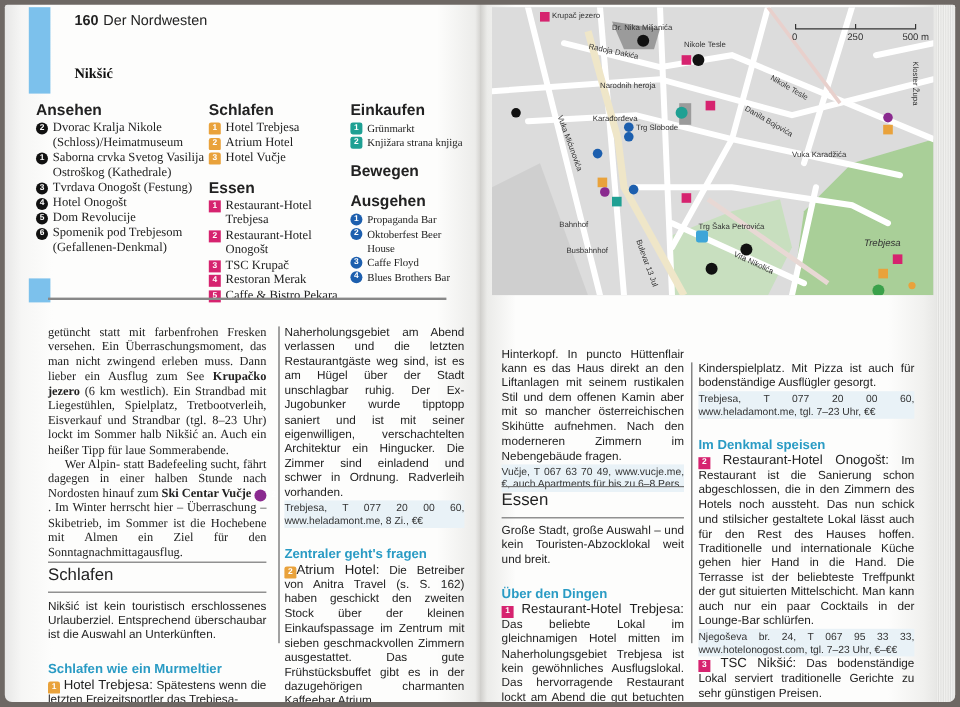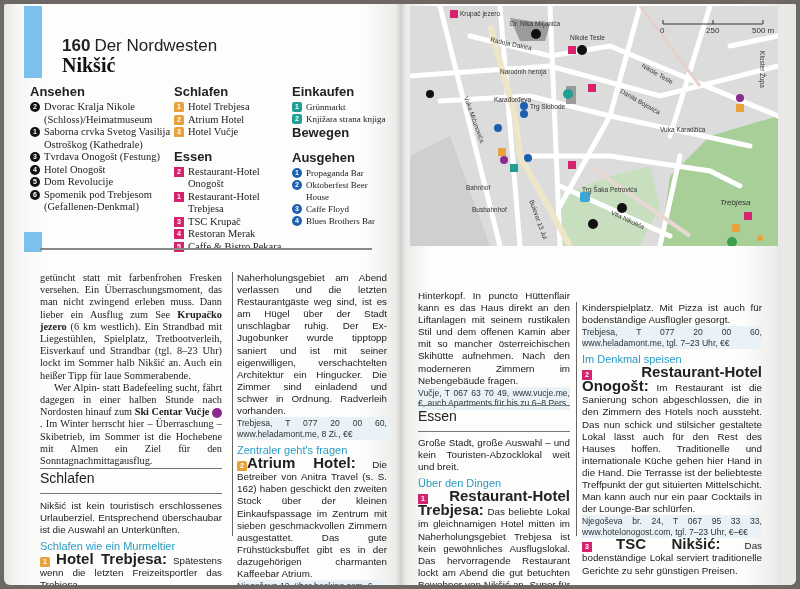--- a/index.html
+++ b/index.html
@@ -4,46 +4,46 @@
 <style>
 *{box-sizing:border-box;margin:0;padding:0}
 body{width:800px;height:589px;background:#6e6864;overflow:hidden;position:relative;font-family:"Liberation Sans",sans-serif}
 .book{position:absolute;left:4px;top:4px;width:792px;height:581px}
 .page{position:absolute;top:0;height:100%;background:#fbfbfa;overflow:hidden}
 .page.left{left:0;width:396px;border-radius:2px 0 0 6px;background:linear-gradient(90deg,#e7e7e6 0,#f6f6f5 14px,#fdfdfc 40px,#fdfdfc 360px,#ececea 392px,#d6d5d2 396px)}
 .page.right{left:396px;width:396px;border-radius:0 2px 6px 0;background:linear-gradient(90deg,#cfcecb 0,#ebebe9 6px,#fdfdfc 30px,#fdfdfc 340px,#f0f0ee 370px,#e4e4e2 384px,#dadad8 396px)}
 .edge{position:absolute;right:0;top:0;width:16px;height:100%;background:repeating-linear-gradient(90deg,#dcdcda 0,#f2f2f0 1px,#e3e3e1 2px)}
 .tab{position:absolute;left:20px;top:2px;width:18px;height:72px;background:#7cc1ec}
 .tab2{position:absolute;left:20px;top:228px;width:18px;height:20px;background:#7cc1ec}
-.run{position:absolute;left:58px;top:32px;font-size:17px;color:#222}
+.run{position:absolute;left:58px;top:6px;font-size:12px;color:#222}
 .run b{font-weight:bold;margin-right:4px}
-.title{position:absolute;left:58px;top:50px;font-family:"Liberation Serif",serif;font-weight:bold;font-size:20px;color:#111}
+.title{position:absolute;left:58px;top:50px;font-family:"Liberation Serif",serif;font-weight:bold;font-size:12px;color:#111}
 .col{position:absolute;top:78px}
 .col h4{font-family:"Liberation Sans",sans-serif;font-size:13px;font-weight:bold;color:#222;margin-bottom:2px}
 .col ul{list-style:none}
 .col li{font-family:"Liberation Serif",serif;font-size:10.5px;line-height:12.5px;color:#222;display:flex;align-items:flex-start}
 .col li .m{flex:0 0 auto;margin-right:4px;margin-top:1px}
 .col.small li{font-size:9px;line-height:12px}
 .mk{display:inline-block;width:10px;height:10px;font-size:7px;line-height:10px;text-align:center;color:#fff;font-weight:bold;font-family:"Liberation Sans",sans-serif}
 .mk.circle{border-radius:50%;background:#111}
 .mk.hotel{background:#e9a23b;border-radius:2px 2px 1px 1px}
 .mk.food{background:#d6236f}
 .mk.shop{background:#1fa093;border-radius:2px}
 .mk.move{background:#8a2a8f;border-radius:50%}
 .mk.bar{background:#1d5fae;border-radius:50%}
 .rule{position:absolute;left:58px;width:308px;height:1px;background:#777}
 .txt{position:absolute;font-size:9.8px;line-height:12.1px;color:#222;text-align:justify}
 .serif{font-family:"Liberation Serif",serif;font-size:10.3px;line-height:12.2px}
 .txt p{margin:0}
 .txt .ind{text-indent:14px}
 .vline{position:absolute;width:1px;background:#666}
 .sec{font-size:14px;color:#222;font-weight:normal}
-.subhead{color:#2a9bc4;font-weight:normal;font-size:11px;margin-top:4px;line-height:13px}
+.subhead{color:#2a9bc4;font-weight:bold;font-size:11px;margin-top:16px;line-height:13px}
 .info{font-size:8.6px;line-height:10.5px;color:#333;background:#e9f2f7;padding:1px 0}
-.name{font-weight:bold;font-size:15px}
+.name{font-weight:normal;font-size:11px}
 .map{position:absolute;left:10px;top:2px;width:368px;height:240px;background:#dedede;overflow:hidden}
 .scale{position:absolute;font-size:8px;color:#333}
 .lbl{position:absolute;font-size:6.5px;color:#333;white-space:nowrap}
 </style>
 </head>
 <body>
 
 <div class="book">
 
   <div class="page left">
@@ -96,28 +96,28 @@
             <span>Atrium Hotel</span>
           </li>
         <li>
             <span class="m mk hotel">3</span>
             <span>Hotel Vučje</span>
           </li>
       </ul>
       <h4 style="margin-top:10px">Essen</h4>
       <ul>
         <li>
+            <span class="m mk food">1</span>
+            <span>Restaurant-Hotel Trebjesa</span>
+          </li>
+        <li>
             <span class="m mk food">2</span>
             <span>Restaurant-Hotel Onogošt</span>
           </li>
         <li>
-            <span class="m mk food">1</span>
-            <span>Restaurant-Hotel Trebjesa</span>
-          </li>
-        <li>
             <span class="m mk food">3</span>
             <span>TSC Krupač</span>
           </li>
         <li>
             <span class="m mk food">4</span>
             <span>Restoran Merak</span>
           </li>
         <li>
             <span class="m mk food">5</span>
             <span>Caffe &amp; Bistro Pekara</span>
@@ -130,21 +130,21 @@
       <ul>
         <li>
             <span class="m mk shop">1</span>
             <span>Grünmarkt</span>
           </li>
         <li>
             <span class="m mk shop">2</span>
             <span>Knjižara strana knjiga</span>
           </li>
       </ul>
-      <h4 style="">Bewegen</h4>
+      <h4 style="margin-top:10px">Bewegen</h4>
       <h4 style="margin-top:10px">Ausgehen</h4>
       <ul>
         <li>
             <span class="m mk bar">1</span>
             <span>Propaganda Bar</span>
           </li>
         <li>
             <span class="m mk bar">2</span>
             <span>Oktoberfest Beer House</span>
           </li>

